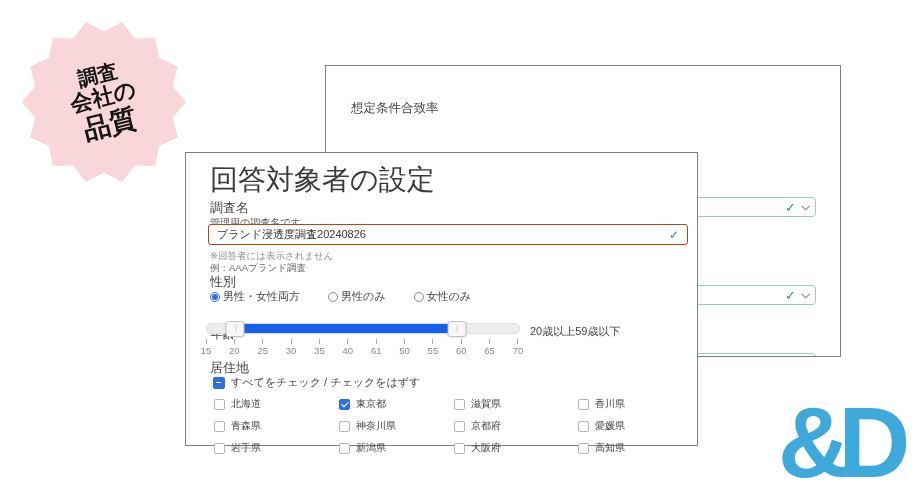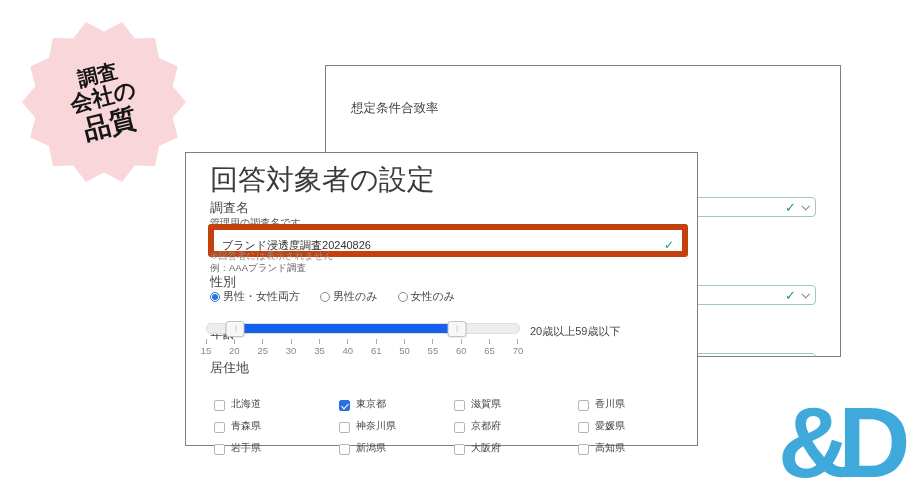--- a/index.html
+++ b/index.html
@@ -44,33 +44,33 @@
 
   
   .fp-title{position:absolute;left:24px;top:8px;font-size:28px;font-weight:400;color:#3a3a3a;margin:0;}
   .sec-label{position:absolute;font-size:13px;color:#444;}
   .lbl-survey{left:24px;top:46px;}
   .lbl-gender{left:24px;top:120px;}
   .lbl-age{left:24px;top:155px;margin-top:17px;}
   .lbl-residence{left:24px;top:206px;}
   .hint{position:absolute;left:24px;top:63px;font-size:10px;color:#555;}
   .survey-input{
-    position:absolute;left:22px;top:71px;width:480px;height:33px;box-sizing:border-box;
-    border:6px solid #c2410c;border-radius:3px;background:#fff;
-    display:flex;align-items:flex-end;
+    position:absolute;left:22px;top:71px;width:480px;height:21px;box-sizing:border-box;
+    border:1px solid #c2410c;border-radius:3px;background:#fff;
+    display:flex;align-items:center;
   }
   .survey-input input{
     flex:1;border:none;outline:none;background:transparent;font-size:11px;color:#333;
     padding:0 6px 0 8px;font-family:inherit;
   }
   .survey-input .check-icon{margin-right:8px;font-size:12px;}
   .note1{position:absolute;left:24px;top:97px;font-size:9.5px;color:#8f8f8f;}
   .note2{position:absolute;left:24px;top:109px;font-size:9.5px;color:#666;}
 
-  .radio-row{position:absolute;left:24px;top:136px;display:flex;gap:20px;font-size:11px;color:#444;}
+  .radio-row{position:absolute;left:24px;top:136px;display:flex;gap:28px;font-size:11px;color:#444;}
   .radio-opt{display:flex;align-items:center;gap:3px;cursor:pointer;}
   .radio{width:10px;height:10px;border-radius:50%;border:1px solid #8a8a8a;box-sizing:border-box;position:relative;background:#fff;}
   .radio.on{border-color:#2b6fe0;}
   .radio.on::after{content:"";position:absolute;left:1px;top:1px;width:6px;height:6px;border-radius:50%;background:#2b6fe0;}
 
   .slider{position:absolute;left:20px;top:170px;width:312px;height:9px;background:#ededed;border:1px solid #dedede;border-radius:5px;}
   .slider-fill{position:absolute;top:0;bottom:0;background:#1560ef;}
   .slider-handle{
     position:absolute;top:50%;transform:translate(-50%,-50%);width:17px;height:14px;
     background:#f7f7f7;border:1px solid #c2c2c2;border-radius:3px;box-shadow:0 1px 1px rgba(0,0,0,.08);
@@ -87,21 +87,21 @@
   .cb.on{background:#2b6fe0;border-color:#2b6fe0;}
   .cb.on::after{content:"";position:absolute;left:3px;top:0.5px;width:3px;height:6px;border-right:1.5px solid #fff;border-bottom:1.5px solid #fff;transform:rotate(45deg);}
   .cb.ind{background:#2b6fe0;border-color:#2b6fe0;}
   .cb.ind::after{content:"";position:absolute;left:2px;top:4px;width:5px;height:1.8px;background:#fff;}
   .cb-big{width:12px;height:12px;}
 
   .pref-grid{
     position:absolute;left:28px;top:240px;
     display:grid;grid-template-columns:125px 115px 124px 100px;grid-auto-rows:22px;align-items:center;
   }
-  .pref-item{display:flex;align-items:flex-end;gap:6px;font-size:10px;color:#444;cursor:pointer;}
+  .pref-item{display:flex;align-items:center;gap:6px;font-size:10px;color:#444;cursor:pointer;}
 
   
   .logo{
     position:absolute;left:778px;top:392px;z-index:1;
     font-size:100px;font-weight:700;color:#3fa9dc;letter-spacing:-12px;line-height:1;
   }
 </style>
 </head>
 <body>
 
@@ -207,20 +207,24 @@
         <i class="tickline"></i>
         <span>65</span>
       </div>
     <div class="tick">
         <i class="tickline"></i>
         <span>70</span>
       </div>
   </div>
 
   <div class="sec-label lbl-residence">居住地</div>
+  <label class="toggle-all">
+    <span class="cb cb-big ind"></span>
+    <span>すべてをチェック / チェックをはずす</span>
+  </label>
 
   <div class="pref-grid">
     <label class="pref-item">
         <span class="cb"></span>
         <span>北海道</span>
       </label>
     <label class="pref-item">
         <span class="cb on"></span>
         <span>東京都</span>
       </label>

